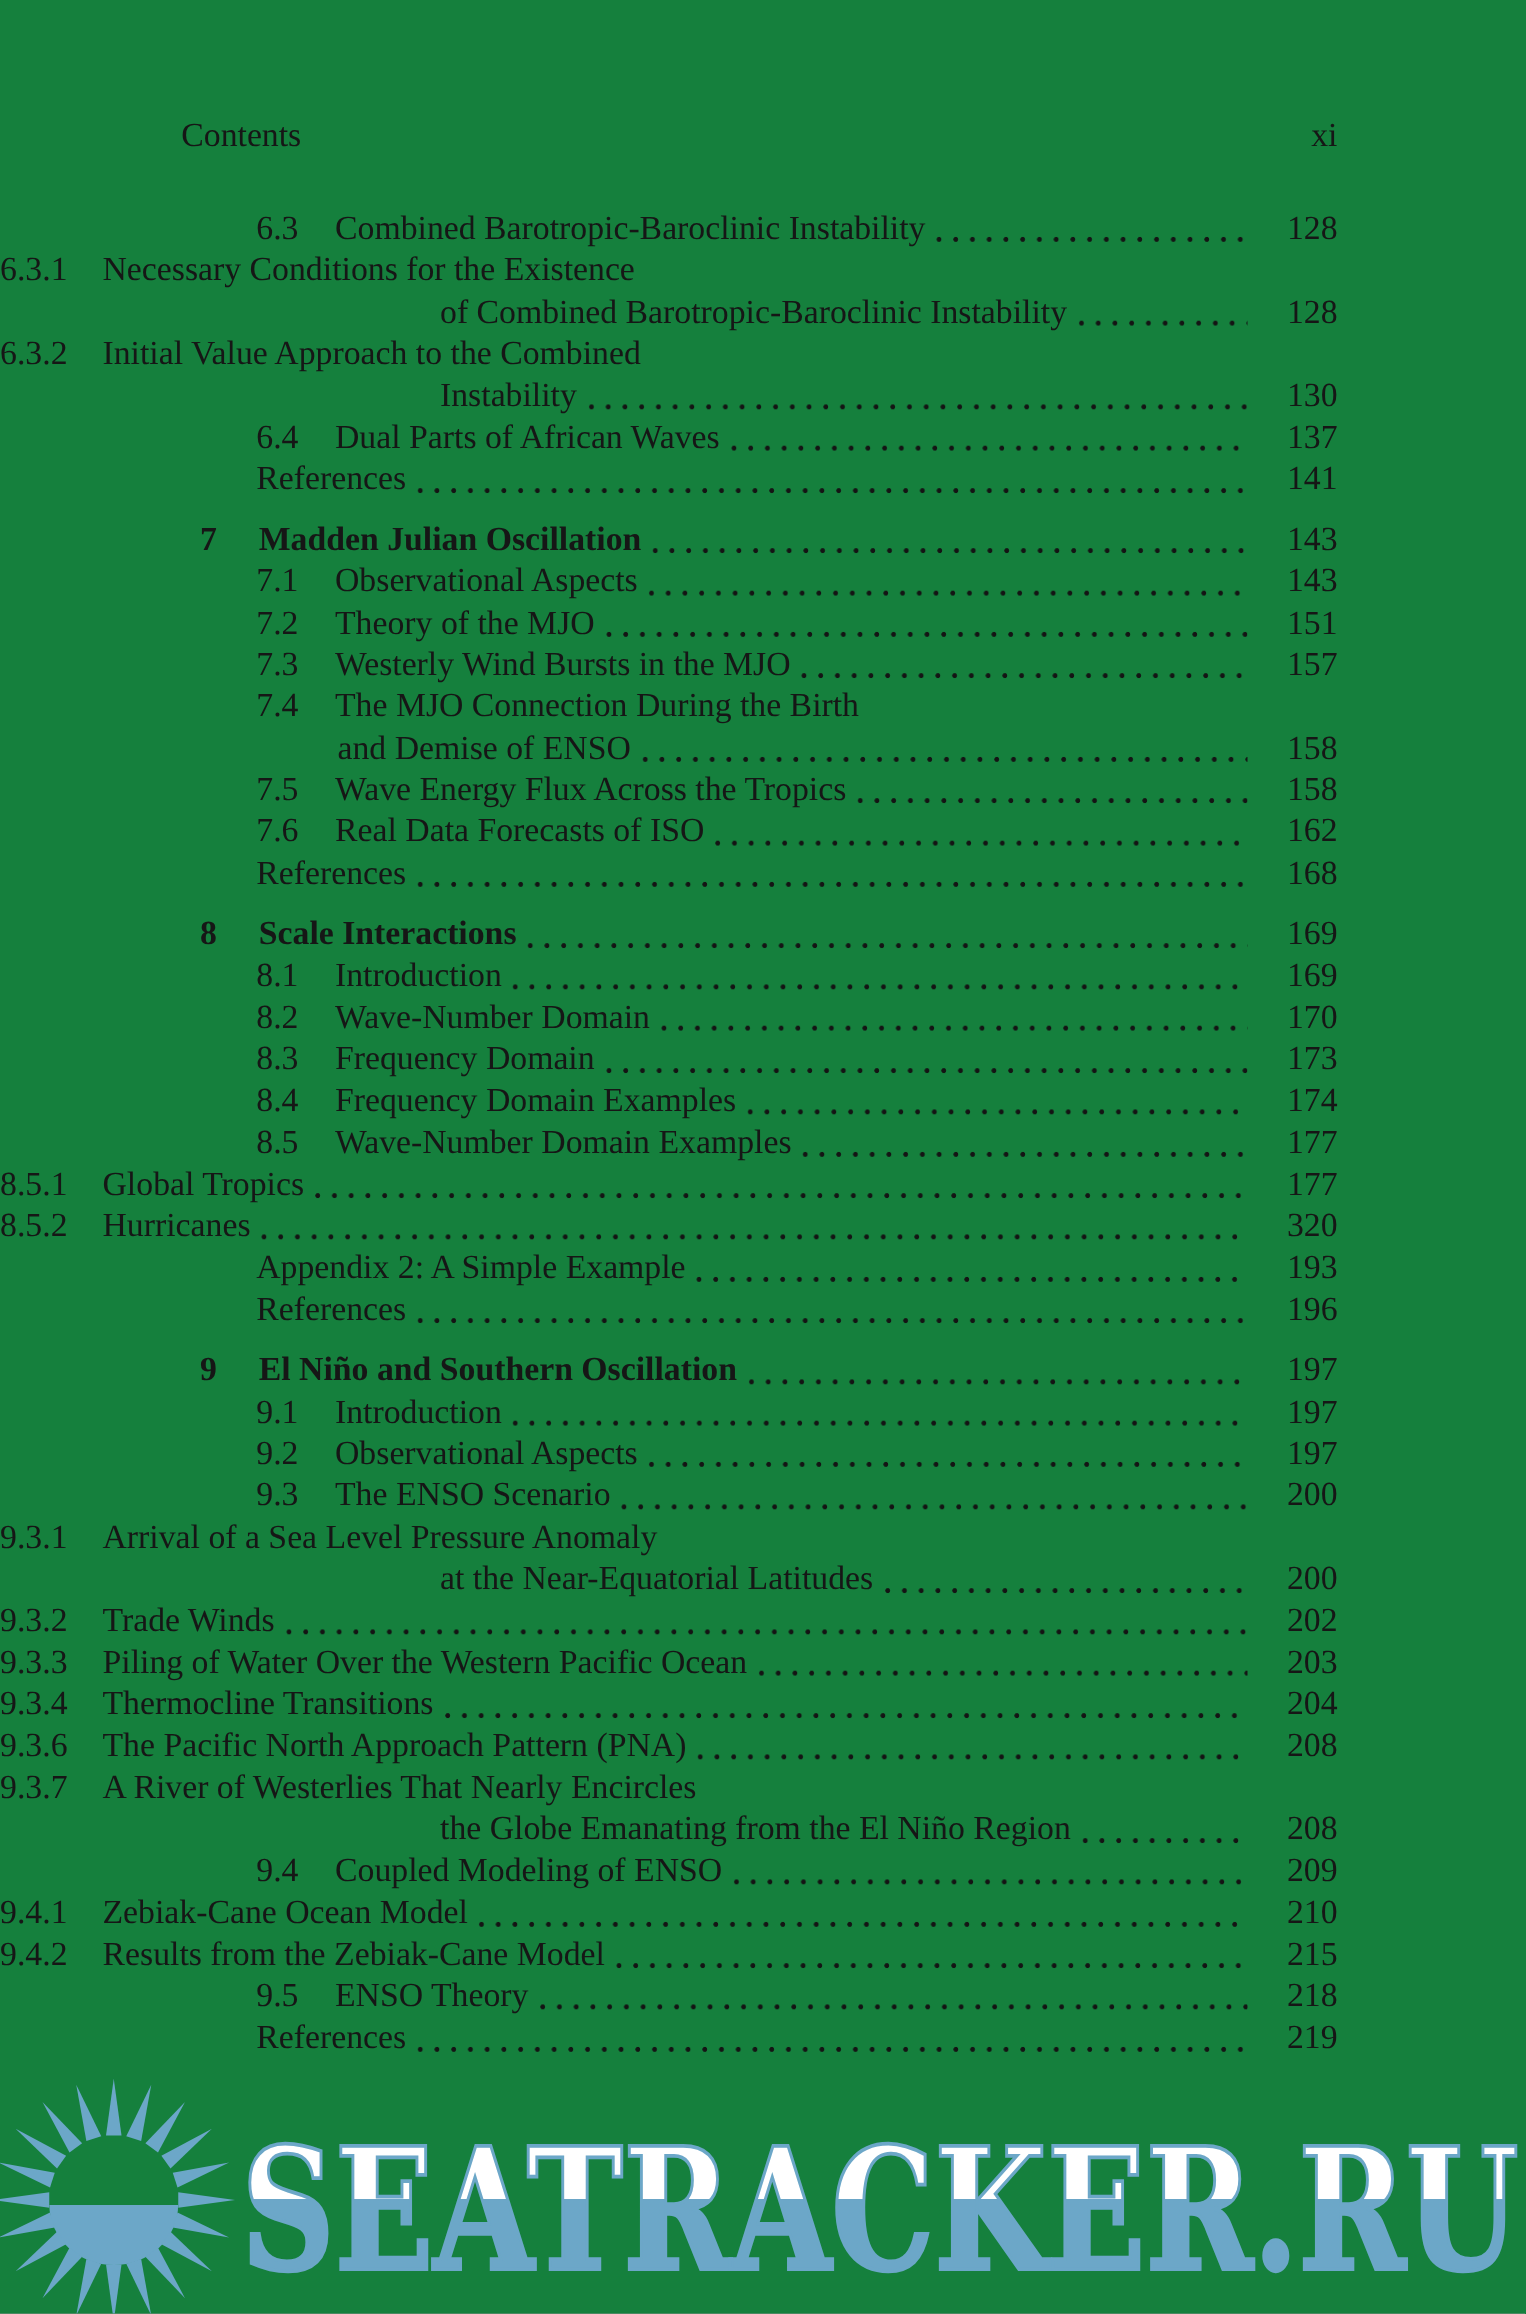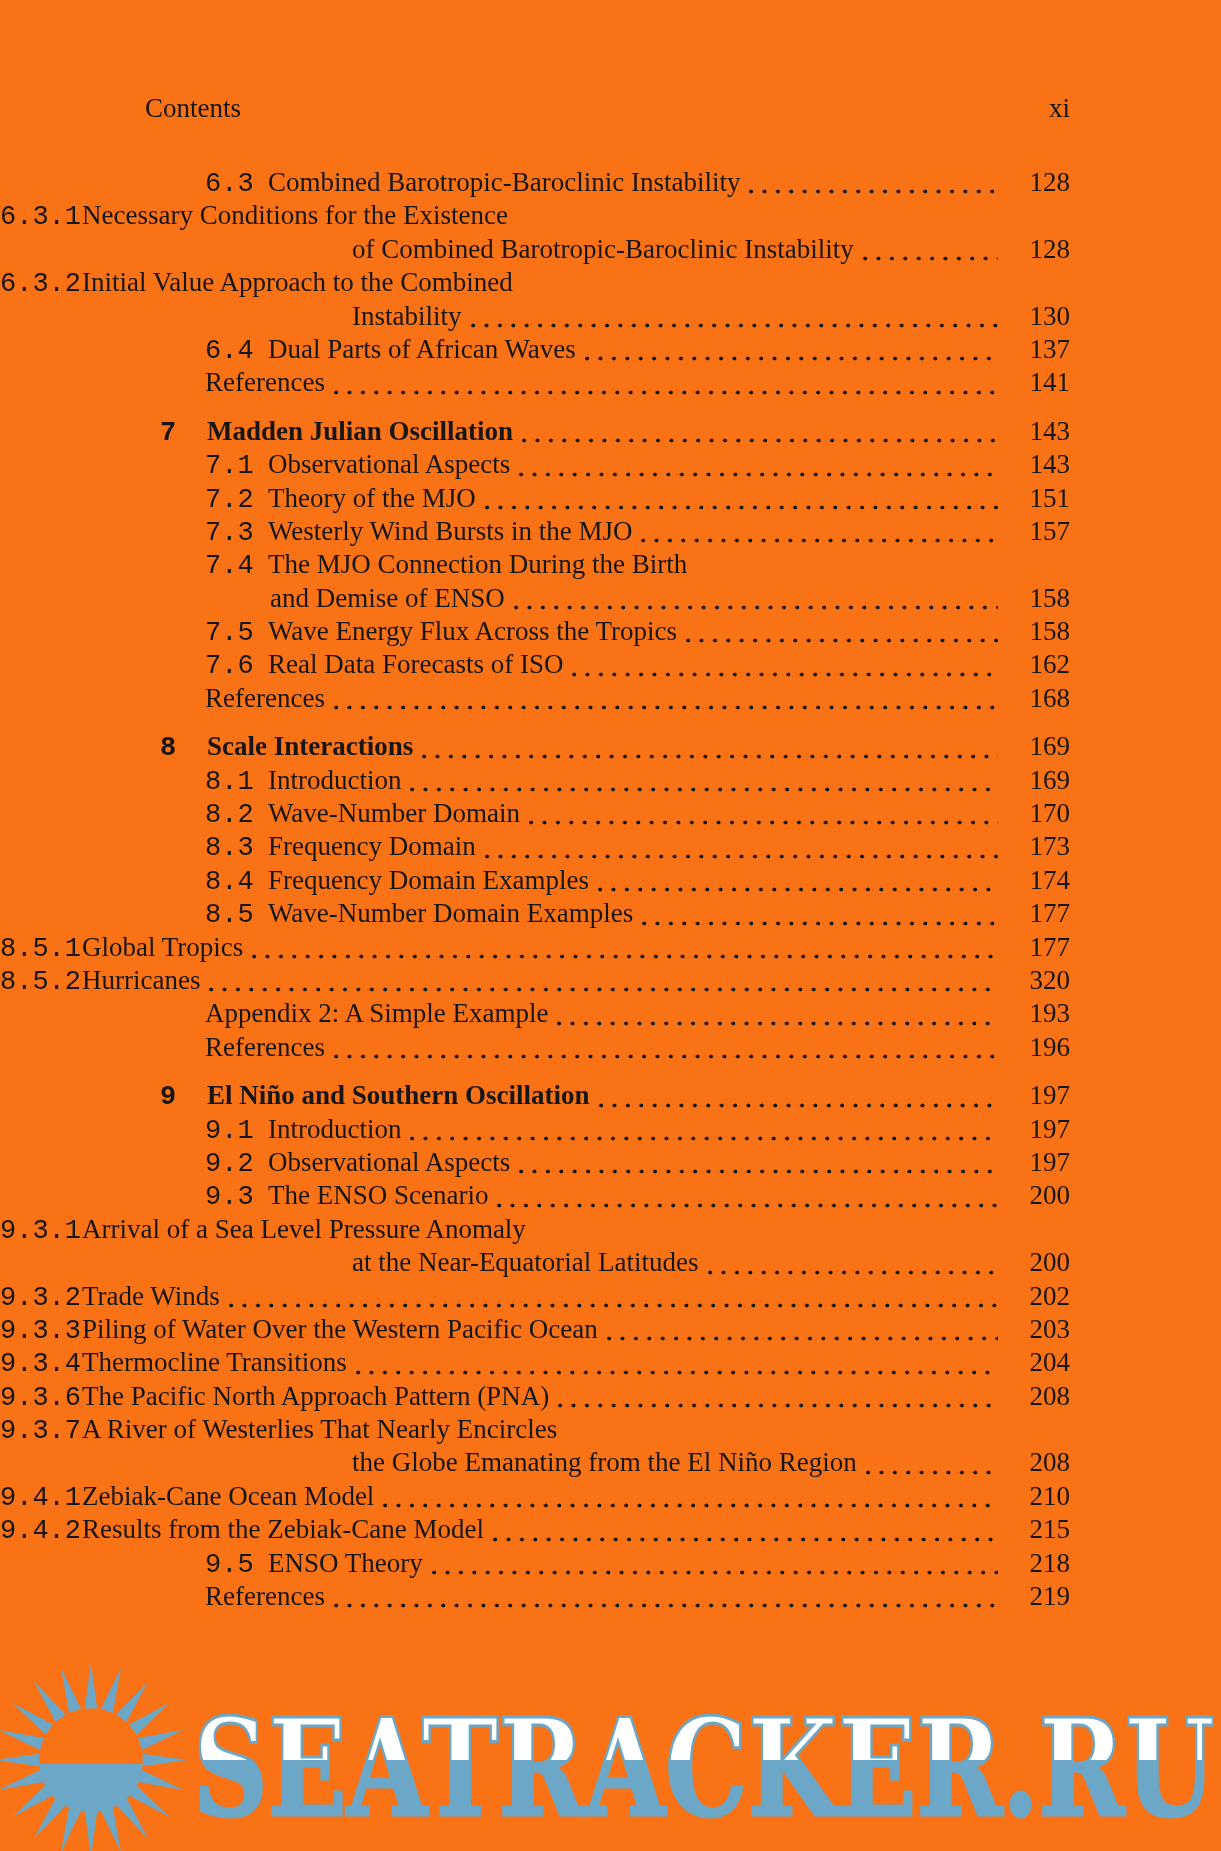--- a/index.html
+++ b/index.html
@@ -1,19 +1,19 @@
 <!DOCTYPE html>
 <html style="--wm: #6ca7c8;"><head>
 <meta charset="utf-8">
 <style>
   html,body{margin:0;padding:0;background:#9a9a9a;}
   #page{
     position:relative;
     width:1221px;height:1851px;
-    background:#f97316;
+    background:#15803d;
     overflow:hidden;
     font-family:"Liberation Serif","DejaVu Serif",serif;
     color:#161616;
   }
   
   .hdr{
     position:absolute;top:92px;
     font-size:27px;line-height:33px;
   }
   #hdr-left{left:145px;}
@@ -22,21 +22,21 @@
   
   #toc{position:absolute;top:166px;left:0;width:1221px;}
   .row{
     display:flex;align-items:baseline;
     height:33.4px;line-height:33.4px;
     padding-right:151px;
     font-size:27px;white-space:nowrap;
   }
   .row.c{margin-top:15px;}
   .row.c .num,.row.c .title{font-weight:700;}
-  .num{flex:0 0 auto;font-family:Liberation Mono, monospace;}
+  .num{flex:0 0 auto;}
   .c .num{margin-left:160px;width:47px;}
   .s .num{margin-left:205px;width:63px;}
   .ss .num{width:82px;}
   .p .title{margin-left:205px;}
   .w1 .title{margin-left:270px;}
   .w2 .title{margin-left:352px;}
   .title{flex:0 0 auto;}
   .leader{
     flex:1 1 auto;min-width:8px;
     align-self:flex-end;height:7px;
@@ -288,20 +288,26 @@
       <span class="num">9.3.7</span>
       <span class="title">A River of Westerlies That Nearly Encircles</span>
       <span class="leader empty"></span>
       <span class="page-num"></span>
     </div>
       <div class="row w2">
 
       <span class="title">the Globe Emanating from the El Niño Region</span>
       <span class="leader"></span>
       <span class="page-num">208</span>
+    </div>
+      <div class="row s">
+      <span class="num">9.4</span>
+      <span class="title">Coupled Modeling of ENSO</span>
+      <span class="leader"></span>
+      <span class="page-num">209</span>
     </div>
       <div class="row ss">
       <span class="num">9.4.1</span>
       <span class="title">Zebiak-Cane Ocean Model</span>
       <span class="leader"></span>
       <span class="page-num">210</span>
     </div>
       <div class="row ss">
       <span class="num">9.4.2</span>
       <span class="title">Results from the Zebiak-Cane Model</span>

